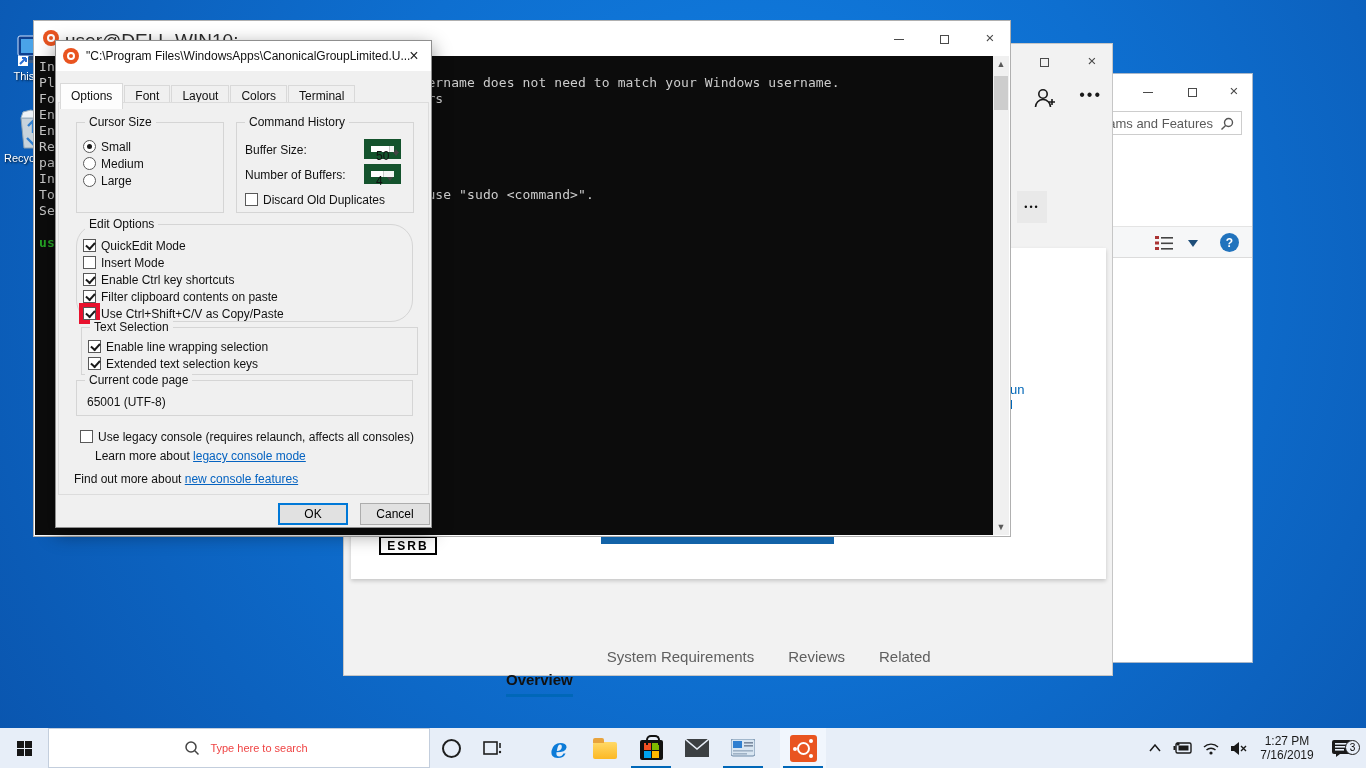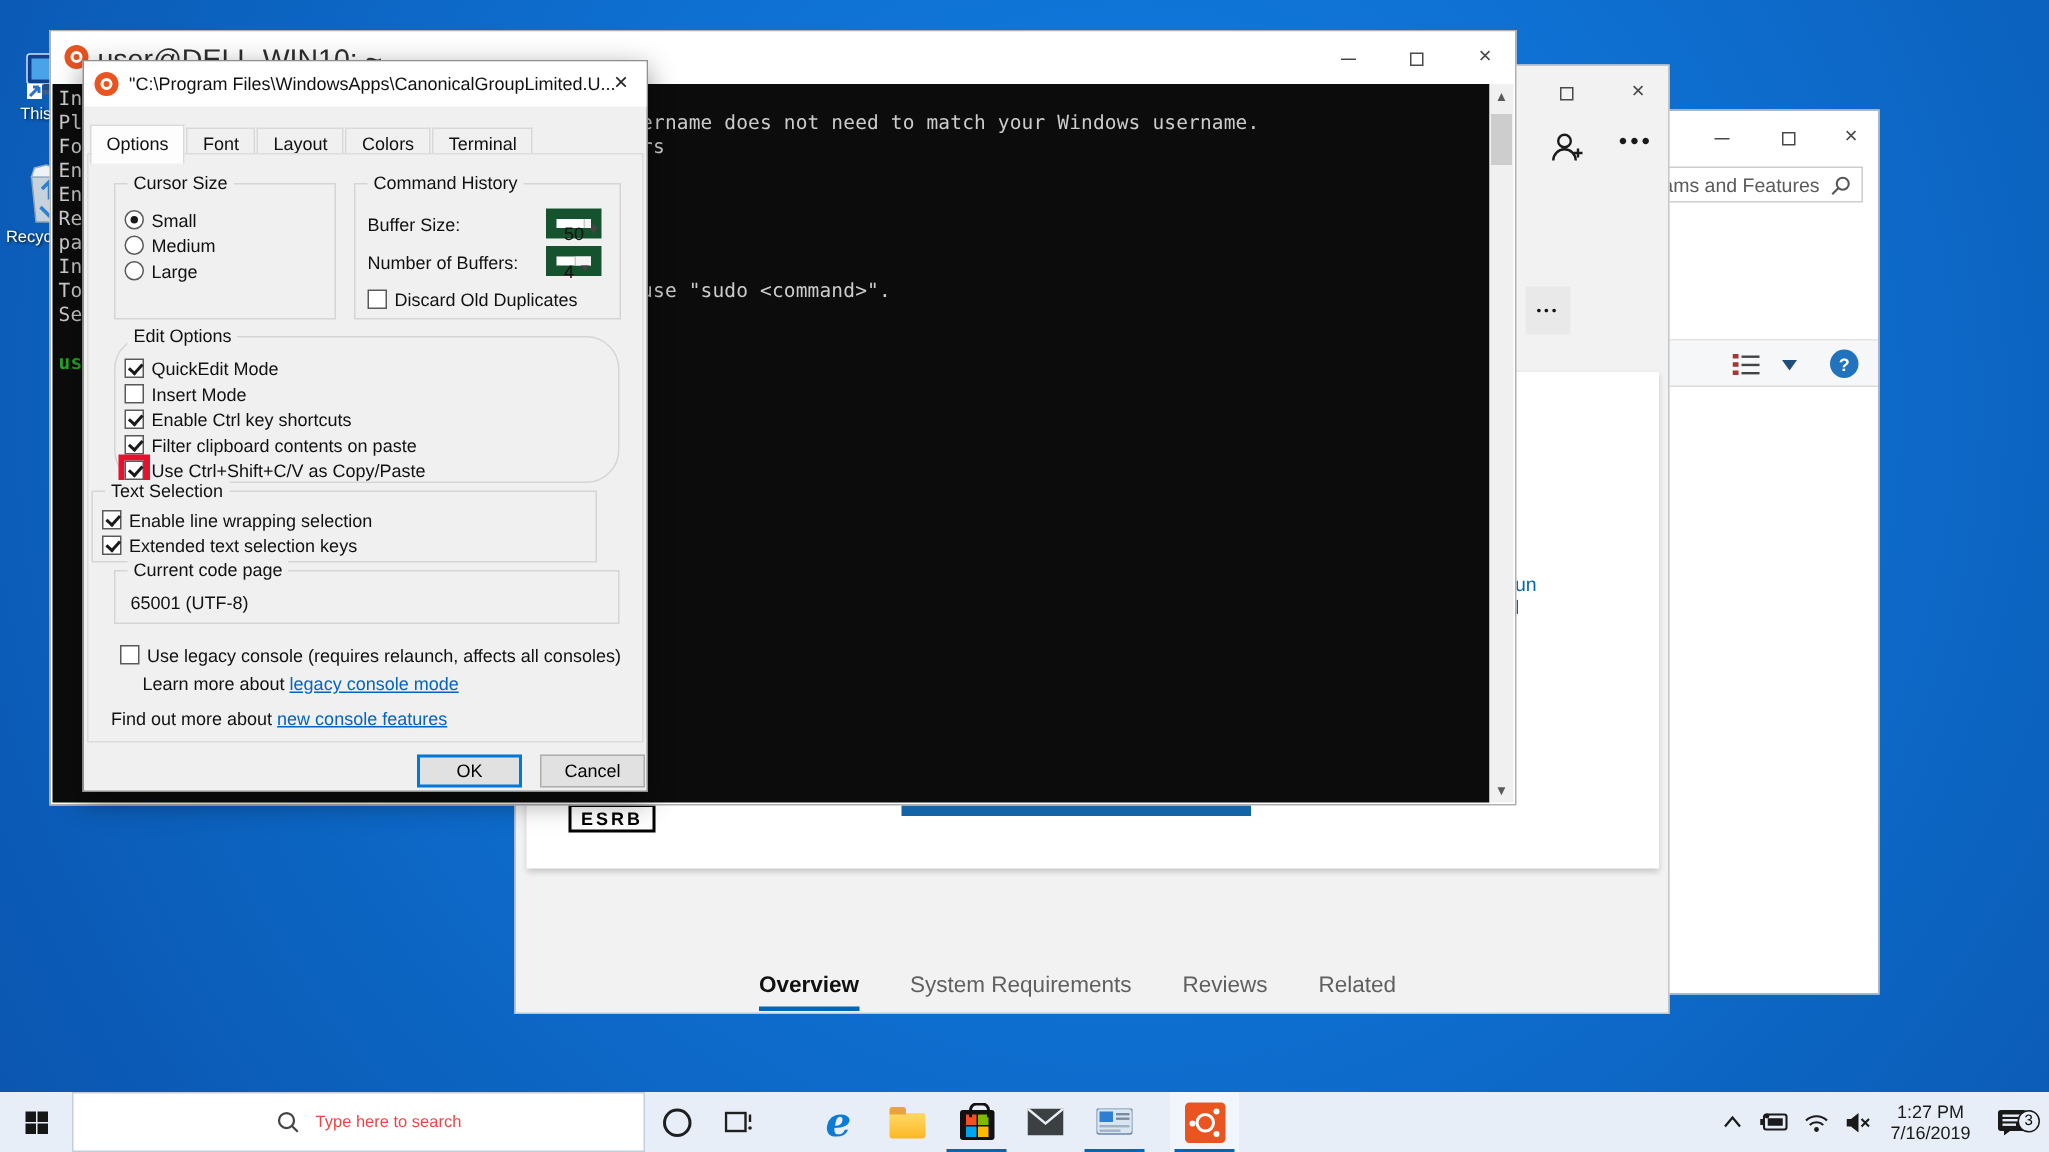--- a/index.html
+++ b/index.html
@@ -27,21 +27,21 @@
   .help-circle { position:absolute; right:13px; top:6px; width:19px; height:19px; border-radius:50%; background:#2173bd; color:#fff; font-size:12px; font-weight:bold; display:flex; align-items:center; justify-content:center; }
 
   
   #store-window { left:343px; top:43px; width:770px; height:633px; background:#f2f2f2; border:1px solid #c6c6c6; z-index:3; }
   #store-card { position:absolute; left:7px; top:204px; width:755px; height:331px; background:#fff; box-shadow:0 2px 4px rgba(0,0,0,.18); }
   #store-install-btn { position:absolute; left:250px; top:258px; width:233px; height:38px; background:#1263a8; border:none; }
   #esrb-badge { position:absolute; left:28px; top:288px; width:58px; height:19px; border:2px solid #000; background:#fff;
     font-size:12px; font-weight:bold; letter-spacing:2px; color:#000; display:flex; align-items:center; justify-content:center; }
   #store-tabs { position:absolute; left:162px; top:604px; display:flex; gap:34px; font-size:15px; color:#5f5f5f; }
   .store-tab { padding-bottom:6px; cursor:pointer; }
-  .store-tab.active { color:#111; font-weight:bold; border-bottom:3px solid #0067b8; }
+  .store-tab.active { color:#111; font-weight:bold; border-bottom:3px solid #0067b8;margin-top:23px; }
   .store-frag { position:absolute; color:#0067b8; font-size:13px; }
   #store-more-btn { position:absolute; left:673px; top:147px; width:30px; height:32px; background:#e9e9e9; color:#111;
     font-size:9px; letter-spacing:2px; display:flex; align-items:center; justify-content:center; }
 
   
   #terminal-window { left:33px; top:20px; width:978px; height:517px; border:1px solid #b0b0b0; background:#fff; z-index:4; }
   #terminal-titlebar { position:absolute; left:0; top:0; right:0; height:35px; background:#fff; }
   #terminal-title { position:absolute; left:31px; top:9px; font-size:19px; color:#2e2e2e; white-space:nowrap; }
   #terminal-body { position:absolute; left:1px; top:35px; right:17px; bottom:1px; background:#0c0c0c; overflow:hidden; padding:3px 0 0 4px; }
   .t-line { font-family:"DejaVu Sans Mono", monospace; font-size:13px; line-height:16px; letter-spacing:.1px; white-space:pre; height:16px; }
@@ -313,21 +313,21 @@
               <span class="cb"></span>
               <span>Filter clipboard contents on paste</span>
             </div>
             <div class="opt-row checked highlighted">
               <span class="cb"></span>
               <span>Use Ctrl+Shift+C/V as Copy/Paste</span>
             </div>
           </div>
       </div>
 
-      <div class="groupbox" style="left:2px;top:224px;width:337px;height:48px;">
+      <div class="groupbox" style="left:22px;top:224px;width:337px;height:48px;">
         <span class="legend">Text Selection</span>
         <div style="padding-top:10px;">
 
         <div class="opt-row checked">
               <span class="cb"></span>
               <span>Enable line wrapping selection</span>
             </div>
             <div class="opt-row checked">
               <span class="cb"></span>
               <span>Extended text selection keys</span>

